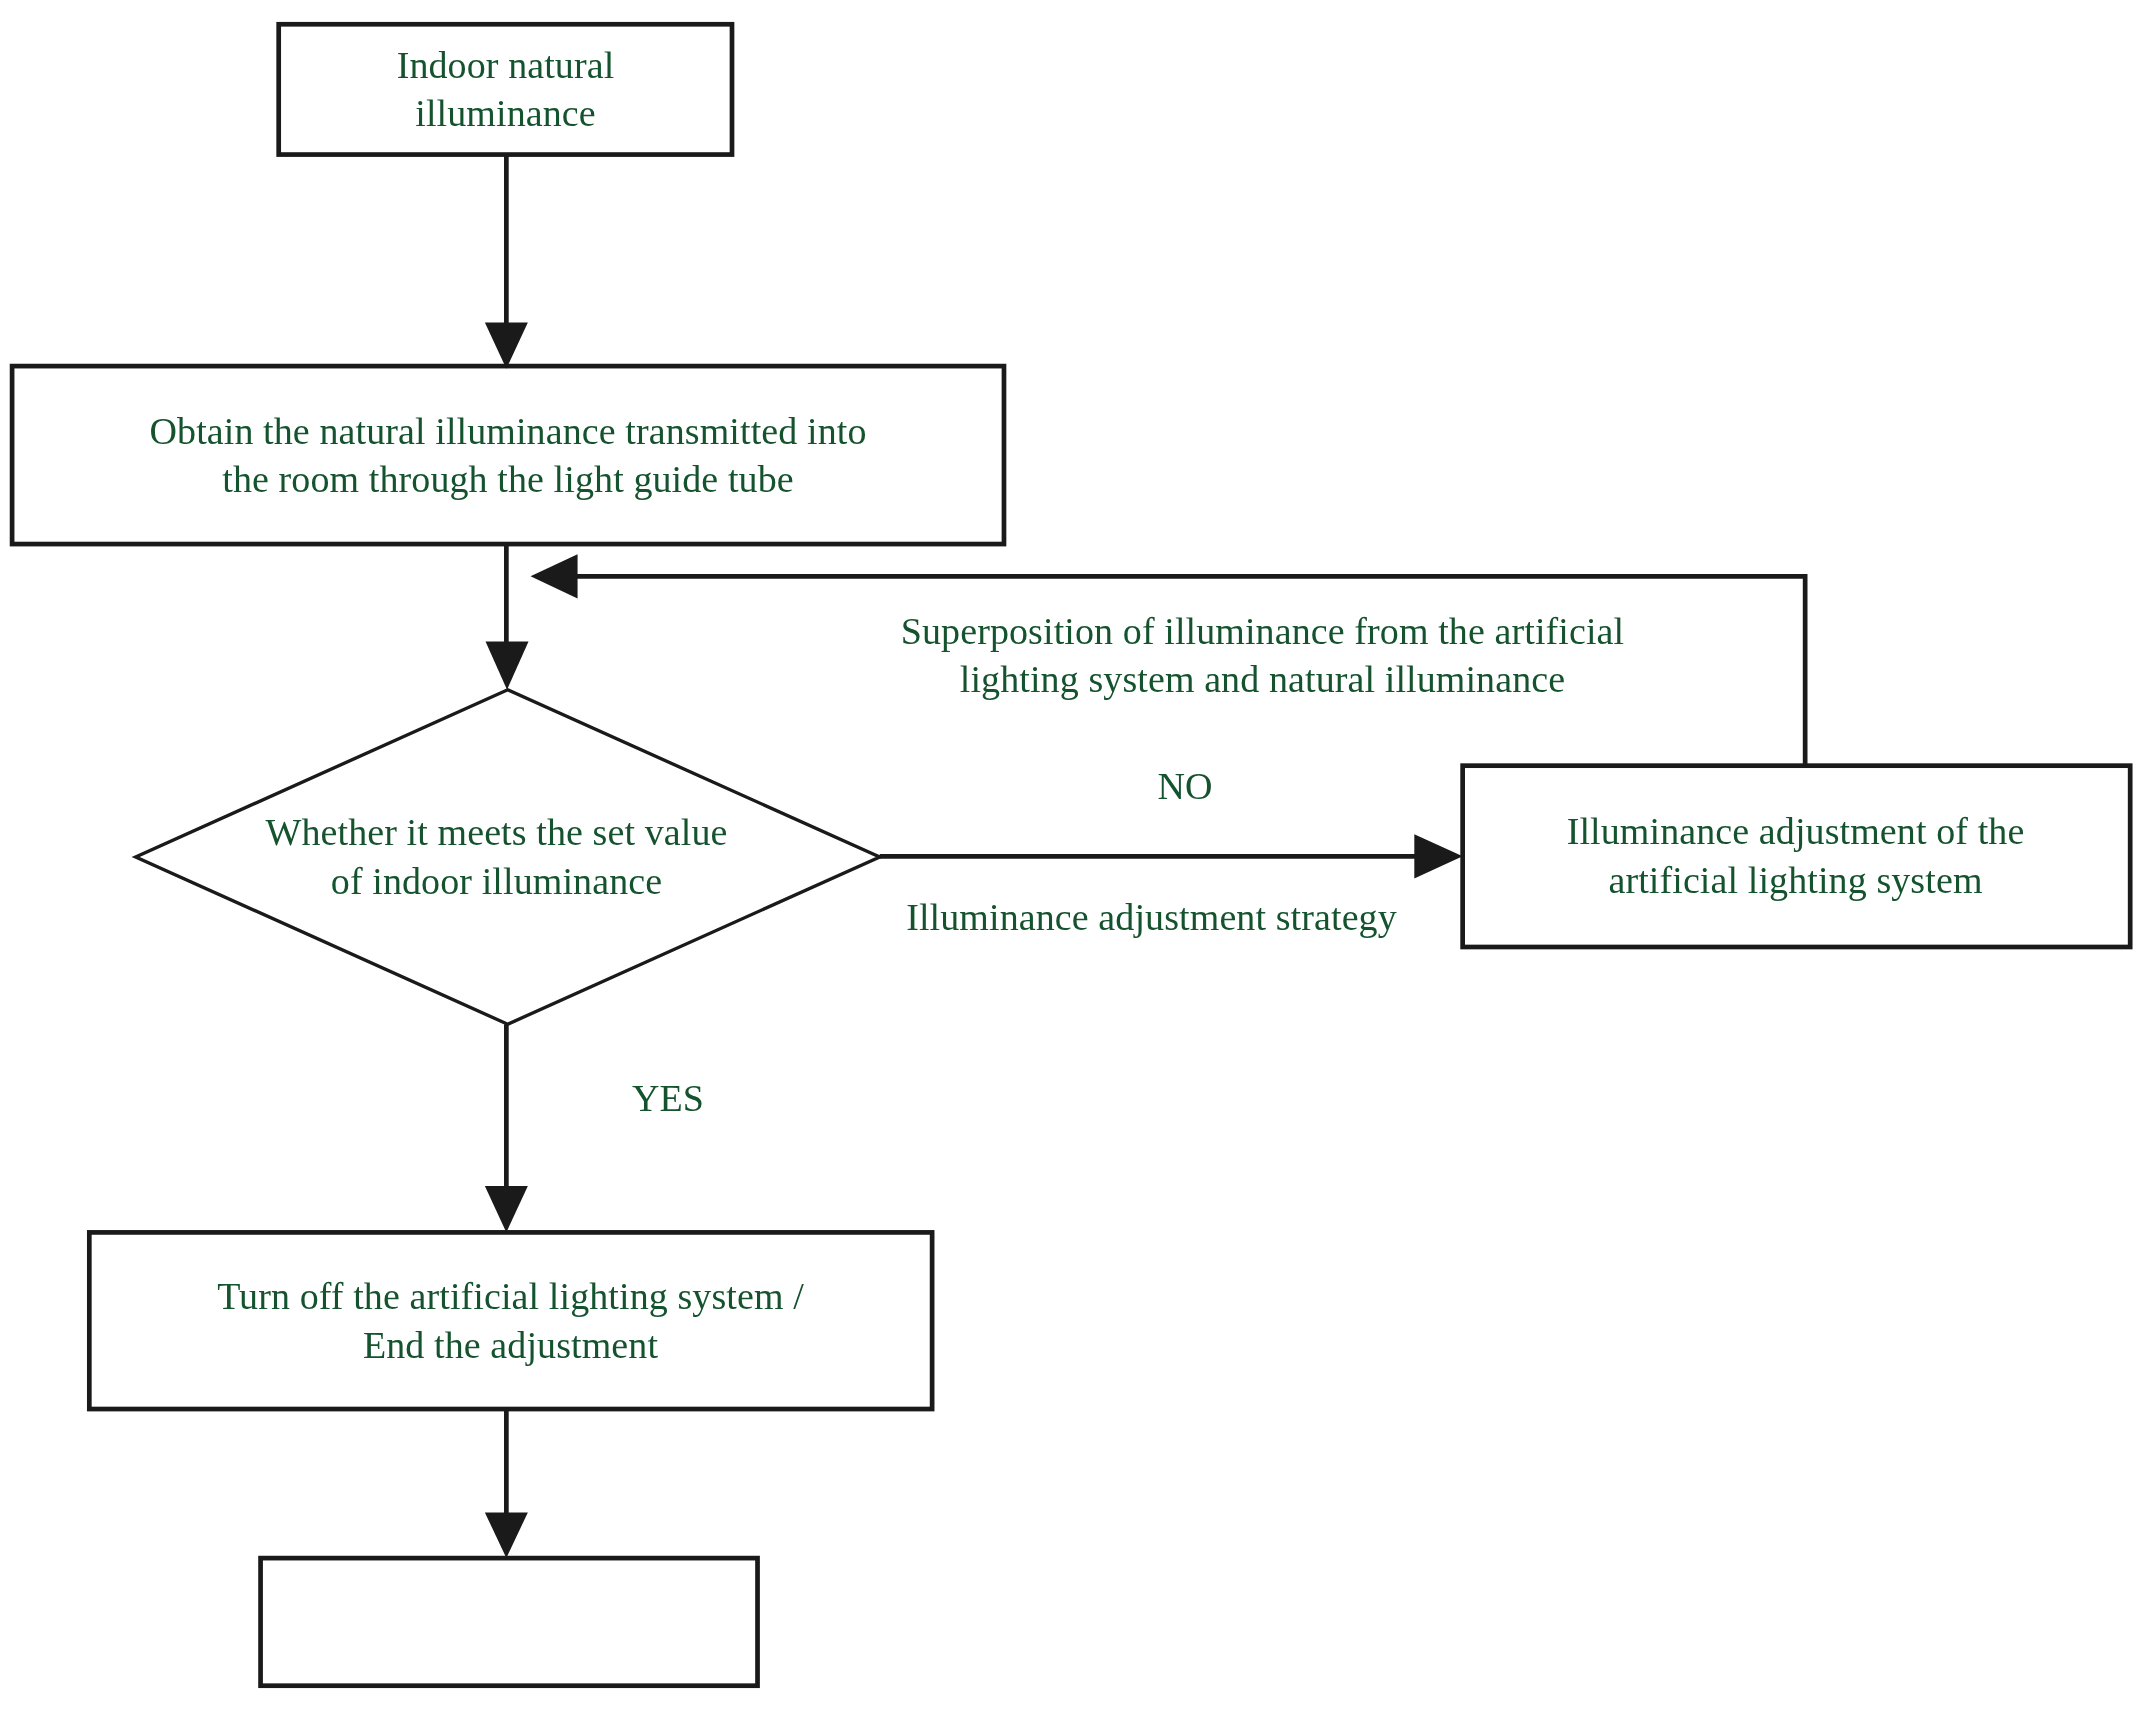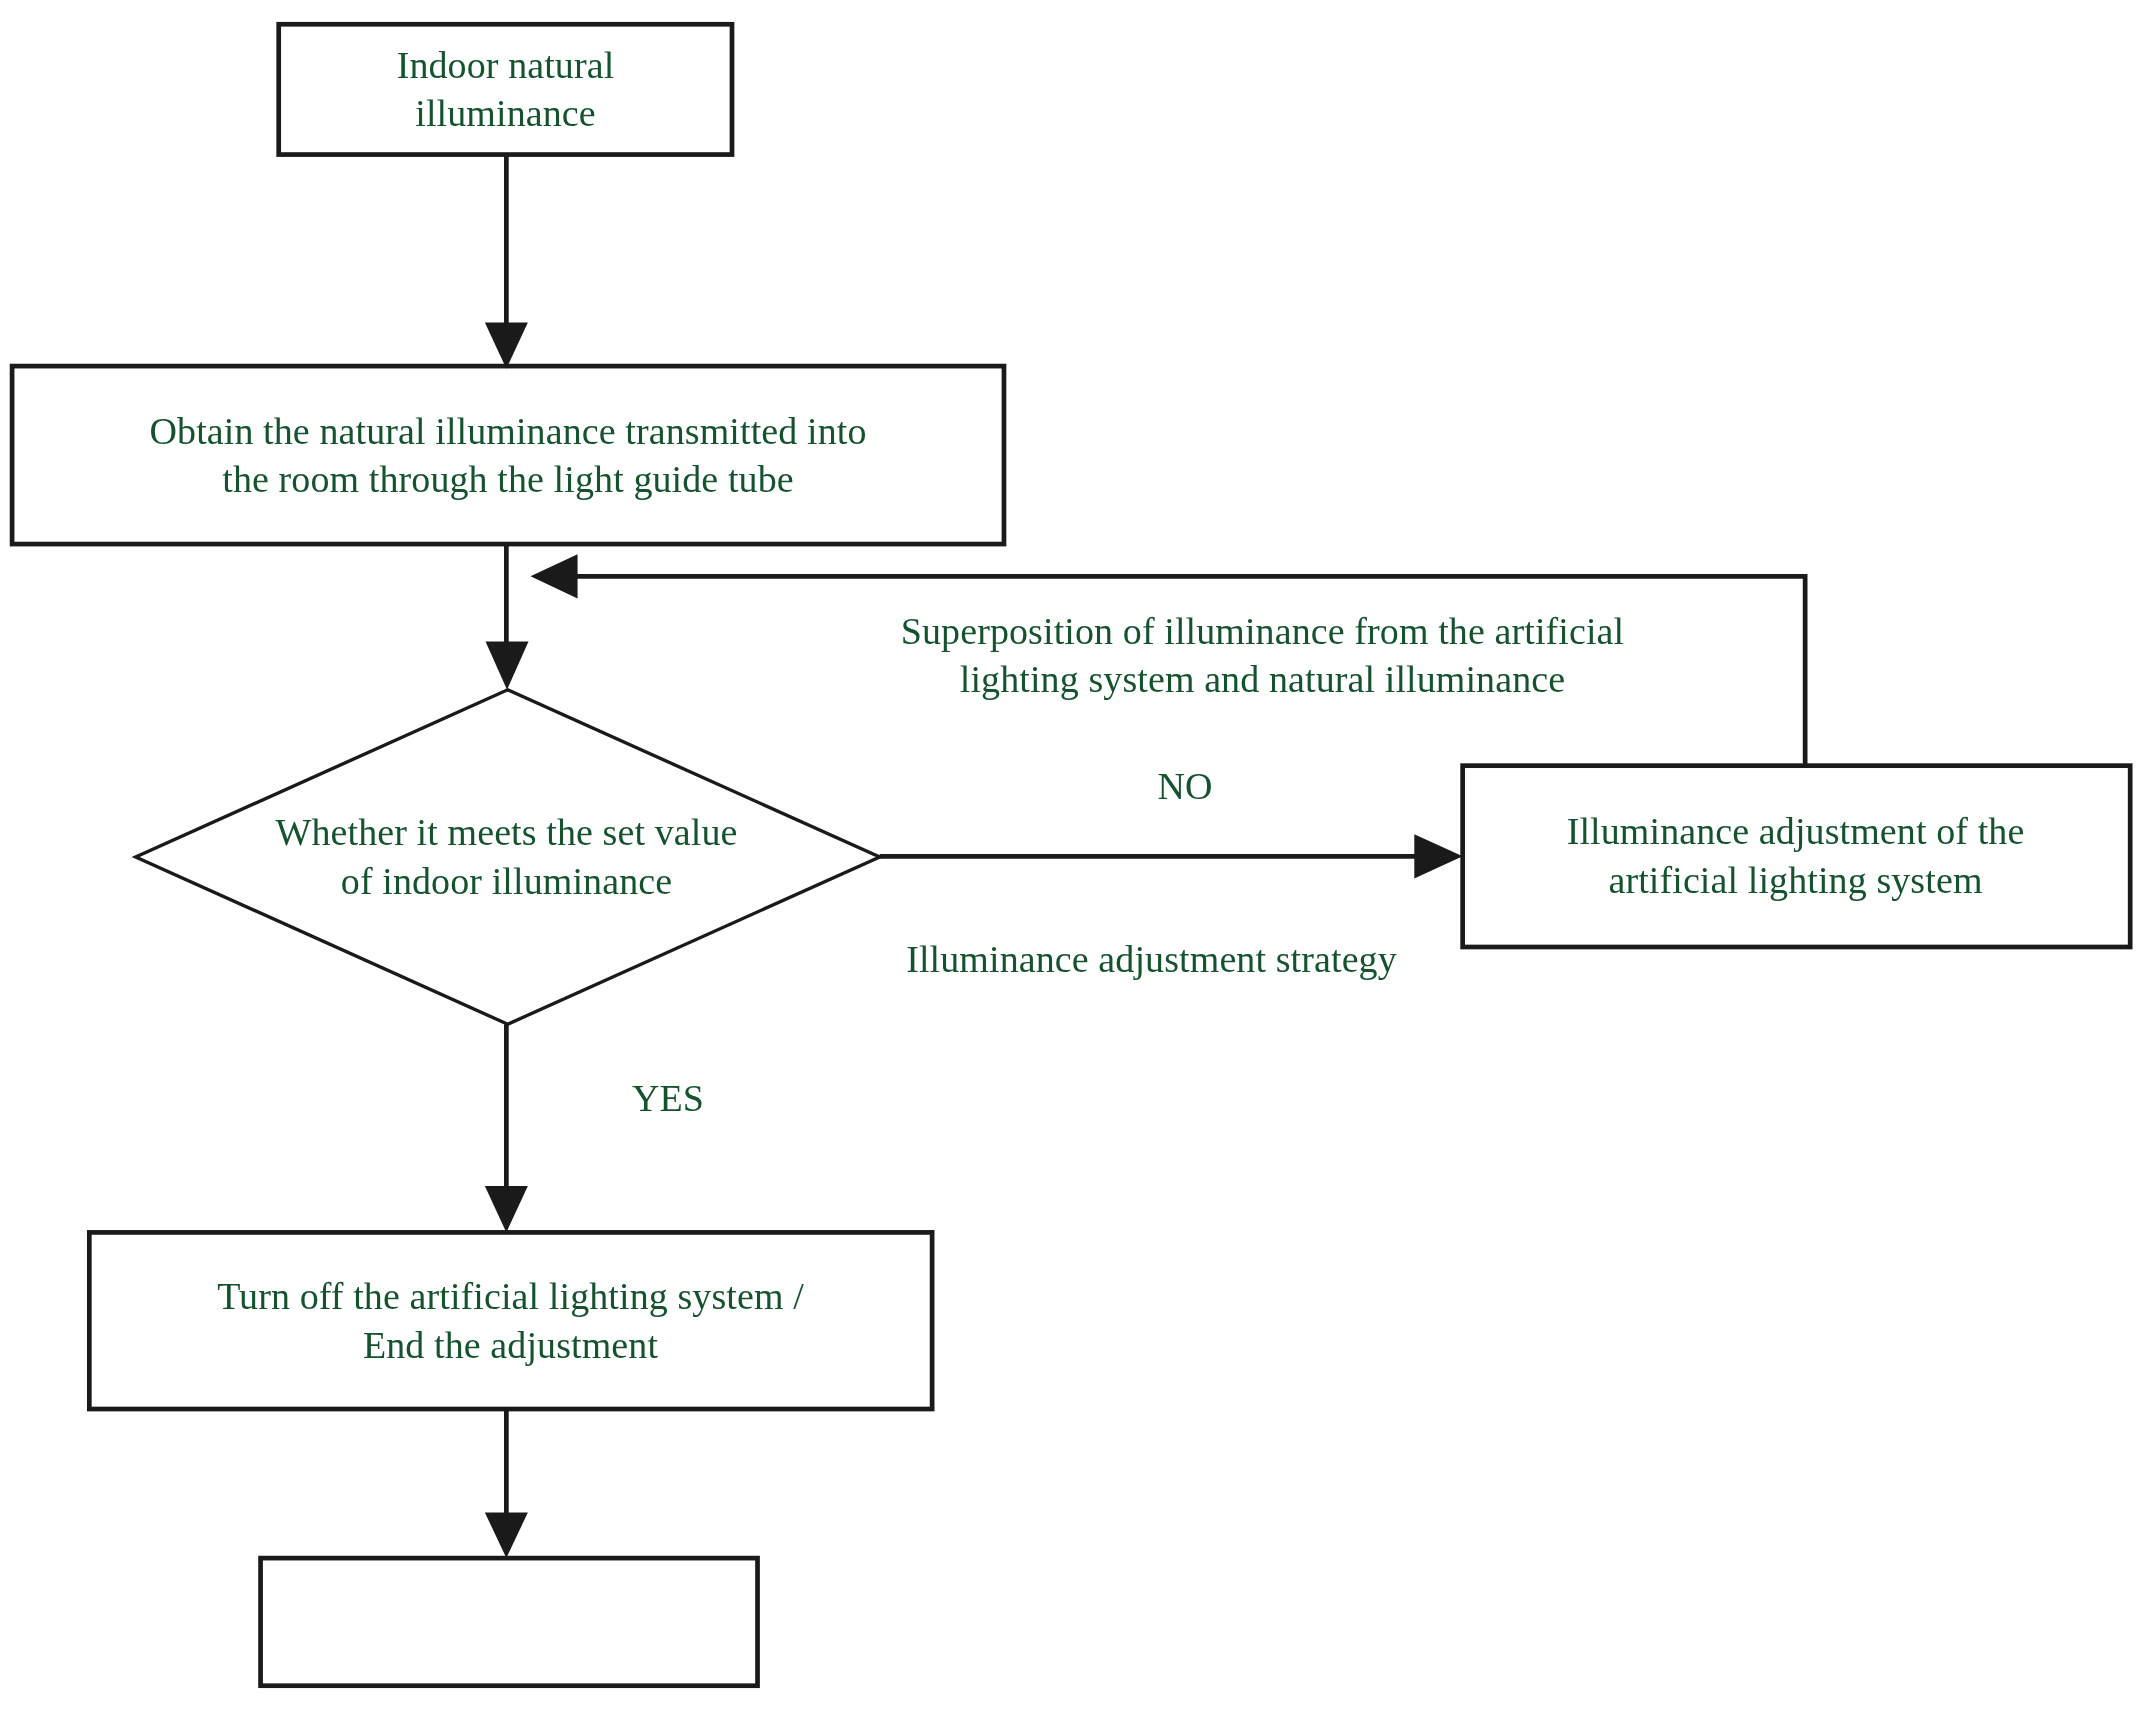--- a/index.html
+++ b/index.html
@@ -59,29 +59,29 @@
   .edge-label {
     display: flex;
     align-items: center;
     justify-content: center;
   }
   .edge-label > span { display: block; width: 100%; }
 
   
   #label-start      { left: 279px;  top: 24px;   width: 453px;  height: 130px; }
   #label-obtain     { left: 12px;   top: 366px;  width: 992px; height: 178px; }
-  #label-decision   { left: 154px;  top: 776px; width: 705px; height: 161px; }
+  #label-decision   { left: 144px;  top: 776px; width: 705px; height: 161px; }
   #label-adjust     { left: 1462px; top: 765px; width: 667px;  height: 181px; }
   #label-turnoff    { left: 89px;  top: 1232px; width: 843px; height: 177px; }
   #label-end        { left: 261px;  top: 1558px; width: 497px;  height: 128px; }
 
   
   #label-superposition { left: 752px; top: 608px;  width: 1021px; height: 94px; }
   #label-no            { left: 1101px; top: 762px; width: 168px;  height: 48px; align-items: flex-end;  }
-  #label-strategy      { left: 816px; top: 893px; width: 671px; height: 48px; margin-top: 42px;  }
+  #label-strategy      { left: 816px; top: 893px; width: 671px; height: 48px;  }
   #label-yes           { left: 591px;  top: 1074px; width: 154px;  height: 48px;  }
 </style>
 </head>
 <body>
 
 <div id="flow-root">
 
   <svg class="flow-canvas" viewBox="0 0 3203 2549">
 
     <rect class="node-shape node-box" x="415" y="36" width="675" height="194"></rect>

